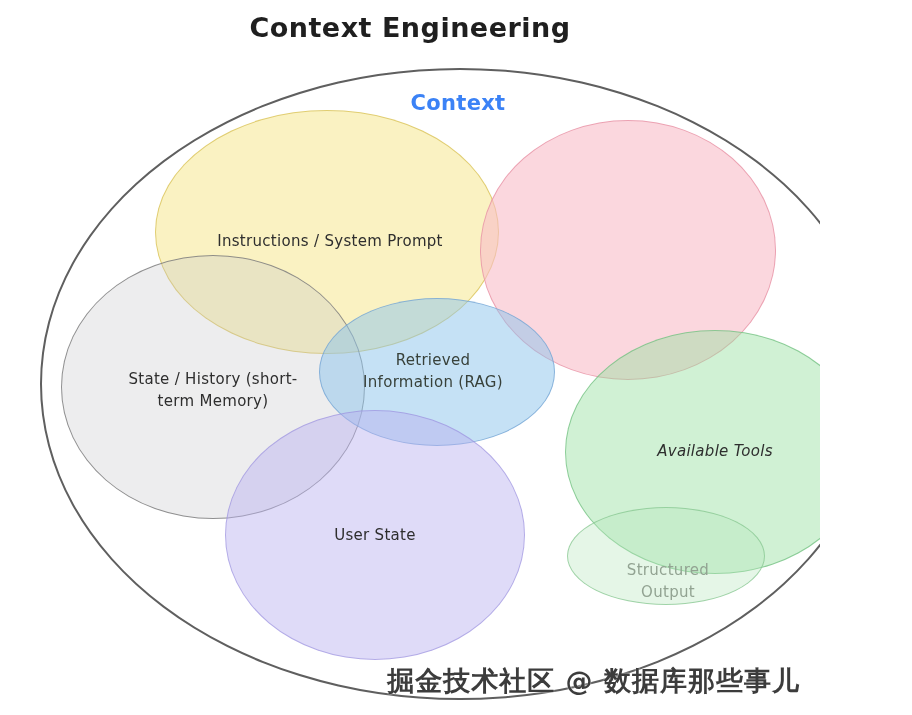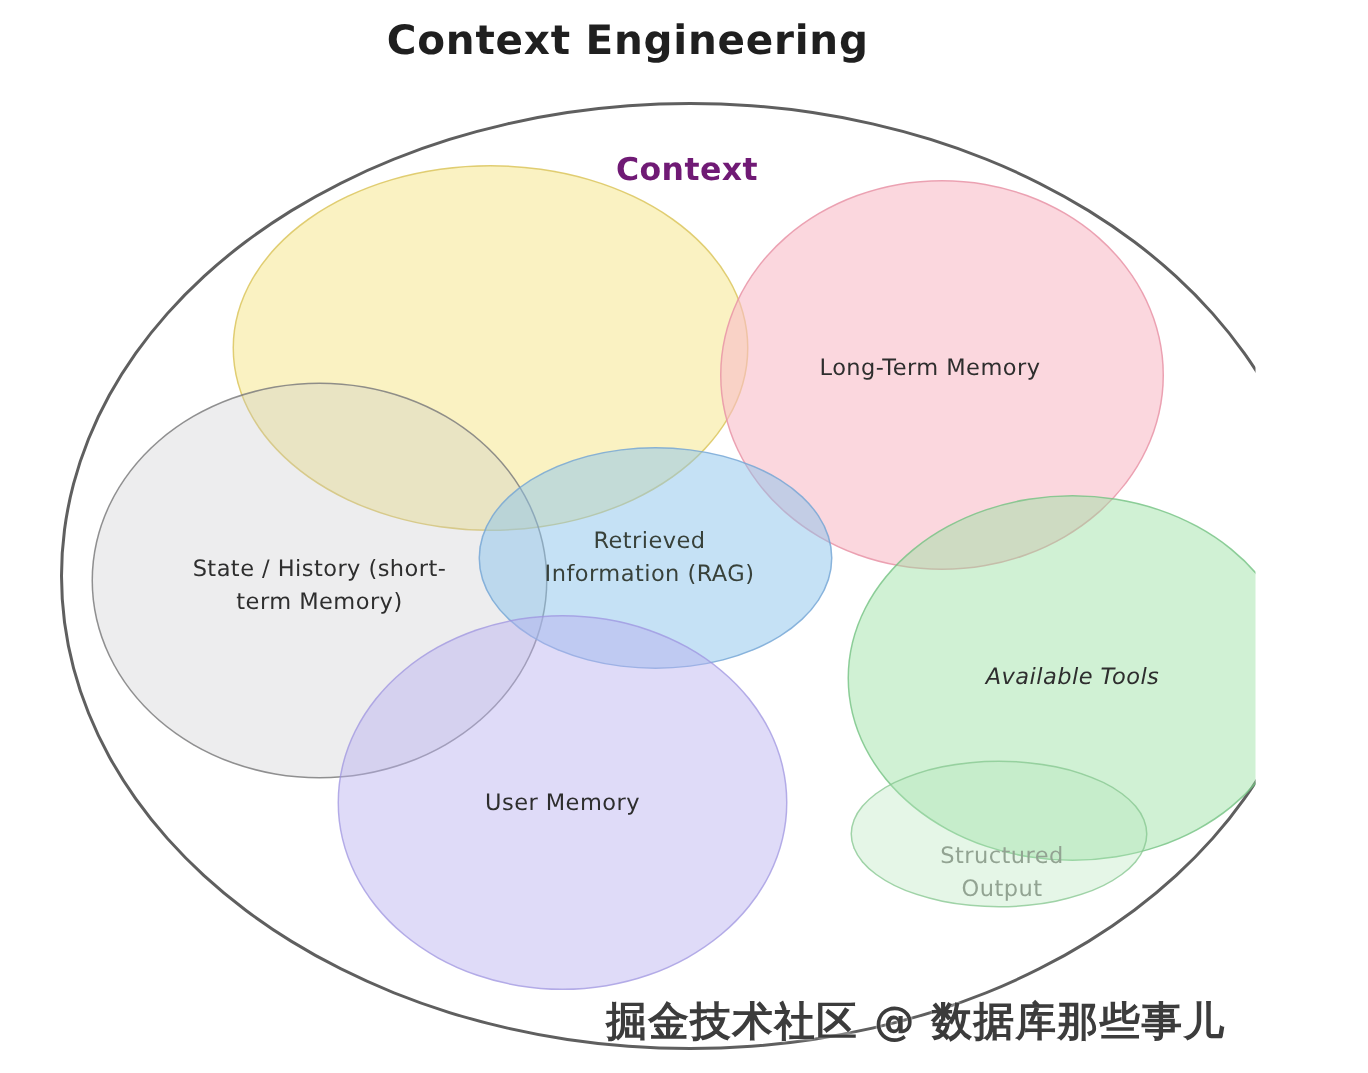--- a/index.html
+++ b/index.html
@@ -3,21 +3,20 @@
 <meta charset="utf-8">
 <style>
   html, body { margin: 0; padding: 0; background: #ffffff; }
   .canvas {
     position: relative;
     width: 820px;
     height: 715px;
     background: #ffffff;
     overflow: hidden;
     font-family: "DejaVu Sans", "Liberation Sans", sans-serif;
-    padding-left: 17px;
   }
   .diagram-title {
     position: absolute;
     left: 0; right: 0; top: 12px;
     text-align: center;
     font-size: 27px;
     font-weight: 700;
     letter-spacing: 0.5px;
     color: #1f1f1f;
   }
@@ -44,24 +43,24 @@
     position: absolute;
     transform: translate(-50%, -50%);
     text-align: center;
     font-size: 15px;
     font-weight: 500;
     letter-spacing: 0.3px;
     line-height: 1.45;
     color: #2e2e2e;
   }
   .lb-context {
-    left: 458px; top: 113px;
+    left: 458px; top: 103px;
     font-size: 21px;
     font-weight: 600;
-    color: #701a75;
+    color: #3b82f6;
     white-space: nowrap;
   }
   .lb-instructions { left: 330px; top: 242px; white-space: nowrap; }
   .lb-longterm     { left: 620px; top: 246px; white-space: nowrap; }
   .lb-state        { left: 213px; top: 391px; width: 200px; }
   .lb-retrieved    { left: 433px; top: 372px; width: 140px; color: #38413a; }
   .lb-available    { left: 715px; top: 452px; white-space: nowrap; font-style: italic; }
   .lb-user         { left: 375px; top: 536px; white-space: nowrap; }
   .lb-structured   { left: 668px; top: 582px; width: 104px; color: #92a392; }
 
@@ -86,22 +85,22 @@
 
   <div class="ellipse el-instructions" style="background-color: rgba(245, 232, 143, 0.55); border-color: rgba(214, 190, 80, 0.7);"></div>
   <div class="ellipse el-longterm" style="background-color: rgba(248, 188, 200, 0.6); border-color: rgba(230, 140, 160, 0.7);"></div>
   <div class="ellipse el-state" style="background-color: rgba(195, 195, 199, 0.3); border-color: rgba(120, 120, 120, 0.8);"></div>
   <div class="ellipse el-retrieved" style="background-color: rgba(140, 195, 235, 0.5); border-color: rgba(110, 160, 210, 0.7);"></div>
   <div class="ellipse el-available" style="background-color: rgba(150, 225, 160, 0.45); border-color: rgba(110, 190, 125, 0.7);"></div>
   <div class="ellipse el-user" style="background-color: rgba(185, 175, 240, 0.45); border-color: rgba(150, 140, 220, 0.6);"></div>
   <div class="ellipse el-structured" style="background-color: rgba(180, 230, 185, 0.35); border-color: rgba(130, 195, 140, 0.7);"></div>
 
   <div class="set-label lb-context">Context</div>
-  <div class="set-label lb-longterm">Long-Term Memory</div>
+  <div class="set-label lb-instructions">Instructions / System Prompt</div>
   <div class="set-label lb-retrieved">Retrieved Information (RAG)</div>
   <div class="set-label lb-state">State / History (short-term Memory)</div>
   <div class="set-label lb-available">Available Tools</div>
-  <div class="set-label lb-user">User Memory</div>
+  <div class="set-label lb-user">User State</div>
   <div class="set-label lb-structured">Structured Output</div>
 
   <div class="watermark">掘金技术社区 @ 数据库那些事儿</div>
 
 </div>
 
 </body></html>

